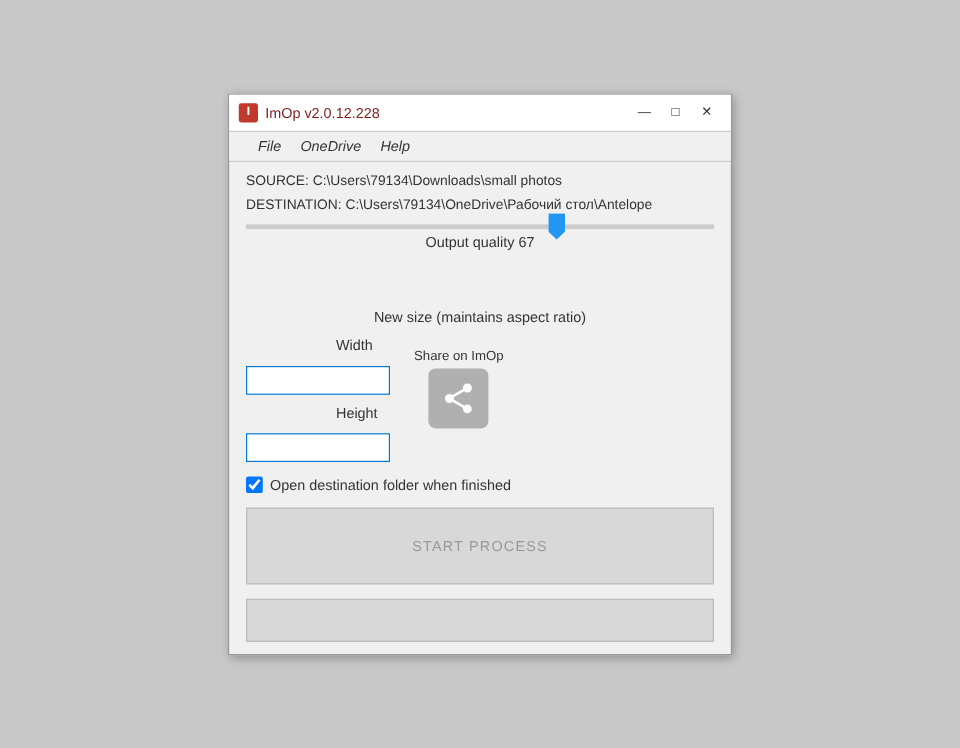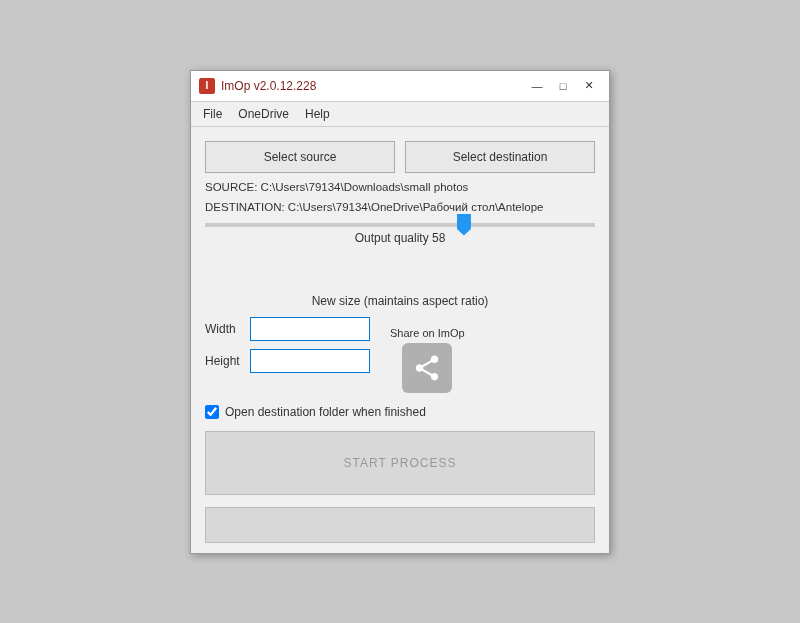--- a/index.html
+++ b/index.html
@@ -76,22 +76,23 @@
       font-size: 11px;
       color: #333;
       display: flex;
       align-items: center;
       justify-content: center;
     }
 
     .menu-bar {
       background: #f0f0f0;
       display: flex;
-      padding: 2px 4px;
+      padding: 2px 16px;
       border-bottom: 1px solid #ccc;
+      font-style: italic;
     }
 
     .menu-item {
       padding: 3px 8px;
       font-size: 12px;
       cursor: pointer;
       color: #333;
     }
 
     .content {
@@ -169,21 +170,23 @@
     }
 
     .size-fields {
       display: flex;
       flex-direction: column;
       gap: 8px;
     }
 
     .field-row {
       display: flex;
-      align-items: center;
+      align-items: flex-end;
+      gap: 10px;
+      flex-direction: column;
     }
 
     .field-label {
       font-size: 12px;
       color: #333;
       width: 45px;
     }
 
     .field-input {
       width: 120px;
@@ -283,32 +286,28 @@
   </div>
 
   <div class="menu-bar">
     <div class="menu-item">File</div>
     <div class="menu-item">OneDrive</div>
     <div class="menu-item">Help</div>
   </div>
 
   <div class="content">
 
-    <div class="button-row">
-      <button class="btn-source">Select source</button>
-      <button class="btn-destination">Select destination</button>
-    </div>
 
     <div class="path-label">SOURCE: C:\Users\79134\Downloads\small photos</div>
 
     <div class="path-label">DESTINATION: C:\Users\79134\OneDrive\Рабочий стол\Antelope</div>
 
     <div class="slider-section">
       <input class="slider" type="range" min="0" max="100" value="67" style="">
-      <span class="slider-label">Output quality  58</span>
+      <span class="slider-label">Output quality  67</span>
     </div>
 
     <div style="text-align:center;margin-top:38px;">
       <span class="new-size-label">New size (maintains aspect ratio)</span>
     </div>
 
     <div class="size-and-share">
       <div class="size-fields">
         <div class="field-row">
           <span class="field-label">Width</span>

